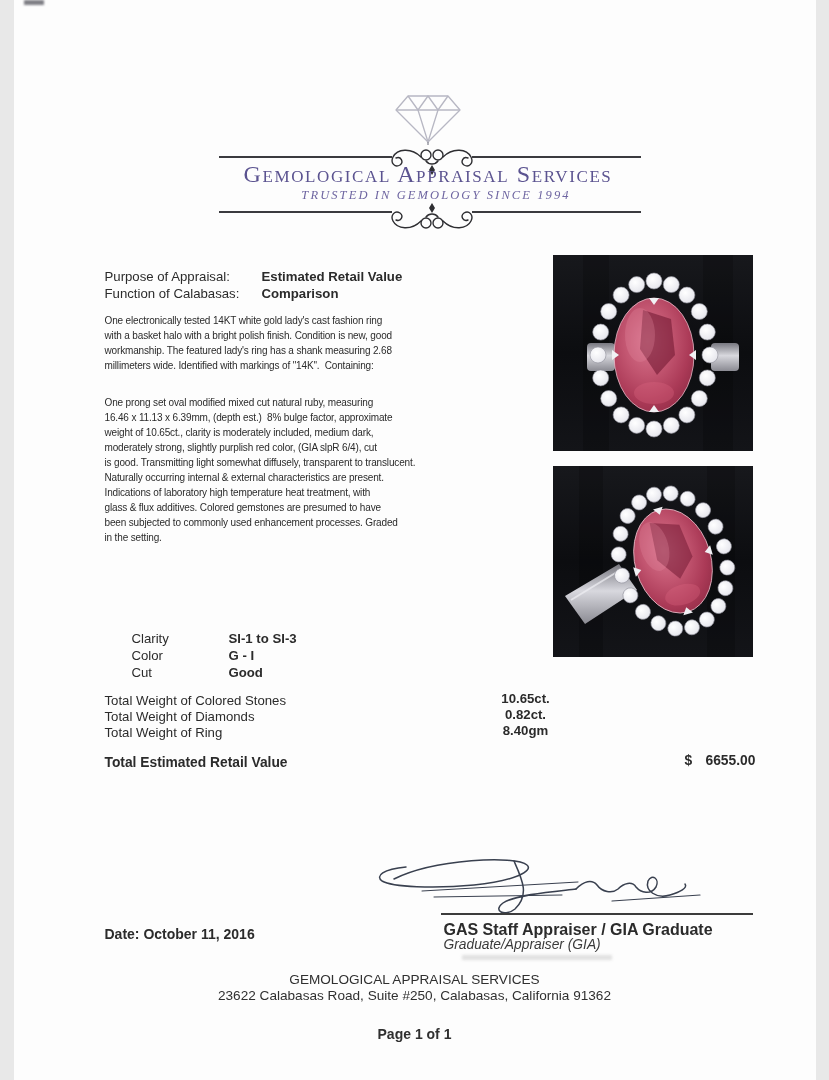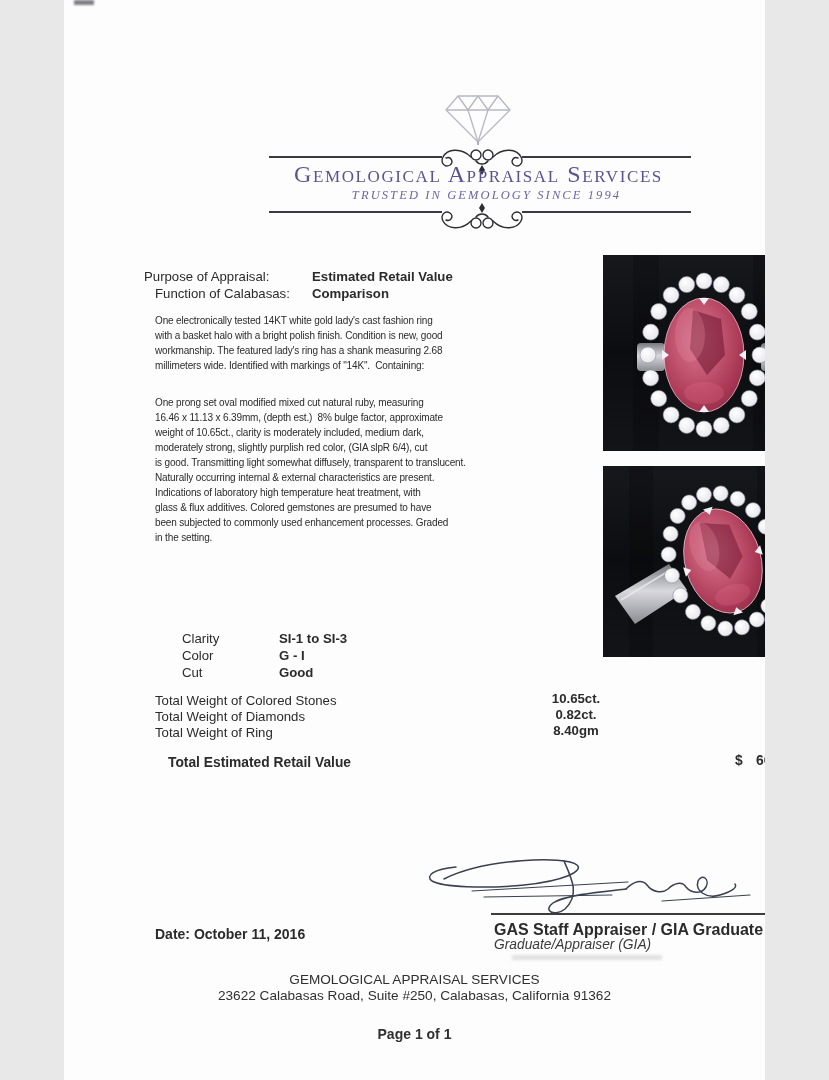--- a/index.html
+++ b/index.html
@@ -1,17 +1,17 @@
 <!DOCTYPE html>
 <html><head>
 <meta charset="utf-8">
 <style>
   html,body{margin:0;padding:0;background:#e8e8e8;}
   .page{
-    position:relative;width:701px;height:1080px;margin:0 auto;
+    position:relative;width:802px;height:1080px;margin:0 auto;
     background:#fdfdfd;overflow:hidden;
     font-family:"Liberation Sans", sans-serif;color:#2b2b2b;
   }
   .abs{position:absolute;}
   
   .brand-title{
     left:0;right:0;top:161px;text-align:center;
     font-family:"Liberation Serif", serif;font-variant:small-caps;
     font-size:24px;letter-spacing:1.6px;font-weight:500;color:#5b5390;
   }
@@ -84,21 +84,21 @@
         <circle cx="39" cy="14" r="5"></circle>
         <circle cx="51" cy="14" r="5"></circle>
         <path d="M34,16 C24,6 10,8 6,16 C3,22 8,27 13,24 C17,21 14,15 9,17"></path>
         <path d="M56,16 C66,6 80,8 84,16 C87,22 82,27 77,24 C73,21 76,15 81,17"></path>
         <path d="M39,20 C42,24 48,24 51,20"></path>
       </g>
       <polygon points="45,24 48,29 45,34 42,29" fill="#2e2e32"></polygon>
     </svg>
   </div>
 
-  <div class="abs kv-label" style="left:80px;top:269px;">Purpose of Appraisal:</div>
+  <div class="abs kv-label" style="left:91px;top:269px;">Purpose of Appraisal:</div>
   <div class="abs kv-value" style="left:248px;top:269px;">Estimated Retail Value</div>
   <div class="abs kv-label" style="left:91px;top:286px;">Function of Calabasas:</div>
   <div class="abs kv-value" style="left:248px;top:286px;">Comparison</div>
 
   <div class="abs para" style="left:91px;top:313px;">One electronically tested 14KT white gold lady's cast fashion ring
 with a basket halo with a bright polish finish. Condition is new, good
 workmanship. The featured lady's ring has a shank measuring 2.68
 millimeters wide. Identified with markings of "14K".  Containing:</div>
   <div class="abs para" style="left:91px;top:395px;">One prong set oval modified mixed cut natural ruby, measuring
 16.46 x 11.13 x 6.39mm, (depth est.)  8% bulge factor, approximate
@@ -122,21 +122,21 @@
 
   <div>
     <div class="abs tot-label" style="left:91px;top:693px;">Total Weight of Colored Stones</div>
     <div class="abs tot-value" style="left:462px;top:691px;">10.65ct.</div>
     <div class="abs tot-label" style="left:91px;top:709px;">Total Weight of Diamonds</div>
     <div class="abs tot-value" style="left:462px;top:707px;">0.82ct.</div>
     <div class="abs tot-label" style="left:91px;top:725px;">Total Weight of Ring</div>
     <div class="abs tot-value" style="left:462px;top:723px;">8.40gm</div>
   </div>
 
-  <div class="abs retail-label" style="left:91px;top:755px;margin-left:13px;">Total Estimated Retail Value</div>
+  <div class="abs retail-label" style="left:91px;top:755px;">Total Estimated Retail Value</div>
   <div class="abs retail-num" style="left:671px;top:753px;">$</div>
   <div class="abs retail-num" style="left:692px;top:753px;">6655.00</div>
 
   <svg id="photo1" class="abs photo" style="left:539px;top:255px;" width="200" height="196" viewBox="0 0 200 196">
     <defs>
       <linearGradient id="bgG1" x1="0" y1="0" x2="0" y2="1">
         <stop offset="0" stop-color="#17181c"></stop>
           <stop offset="0.5" stop-color="#0c0d10"></stop>
           <stop offset="1" stop-color="#131418"></stop>
       </linearGradient>

